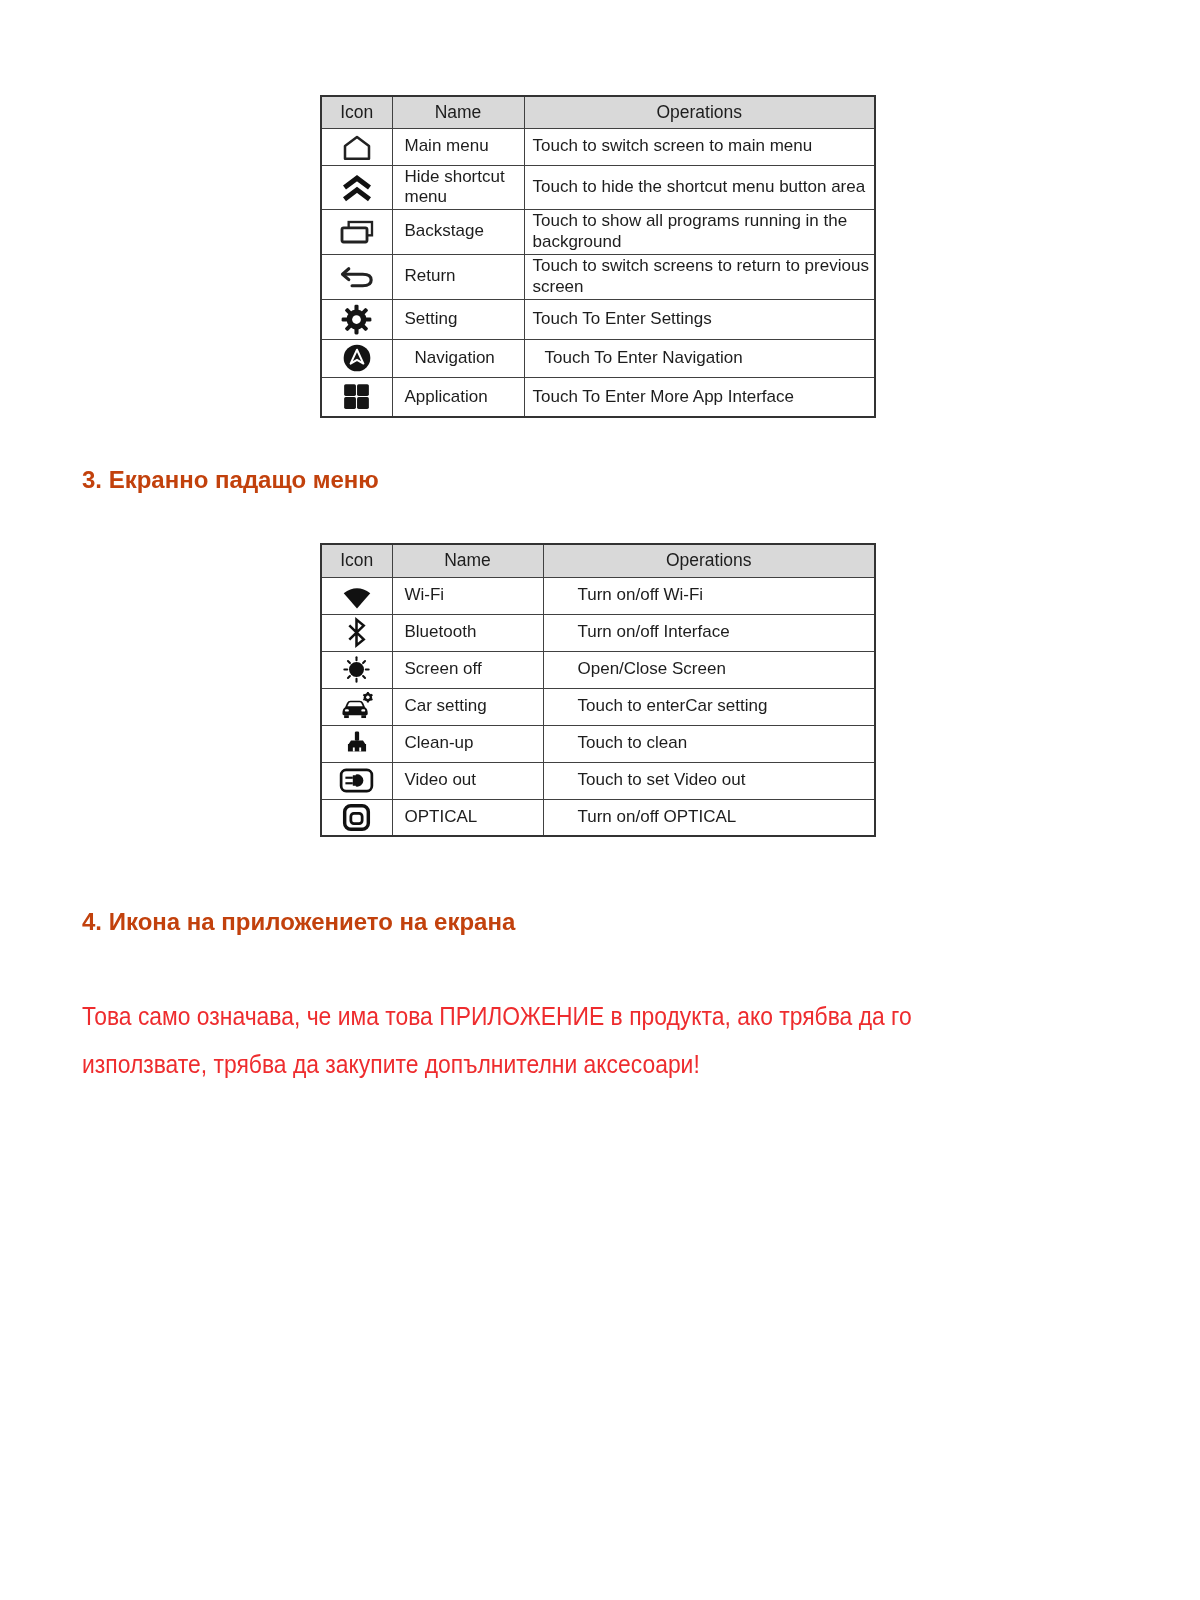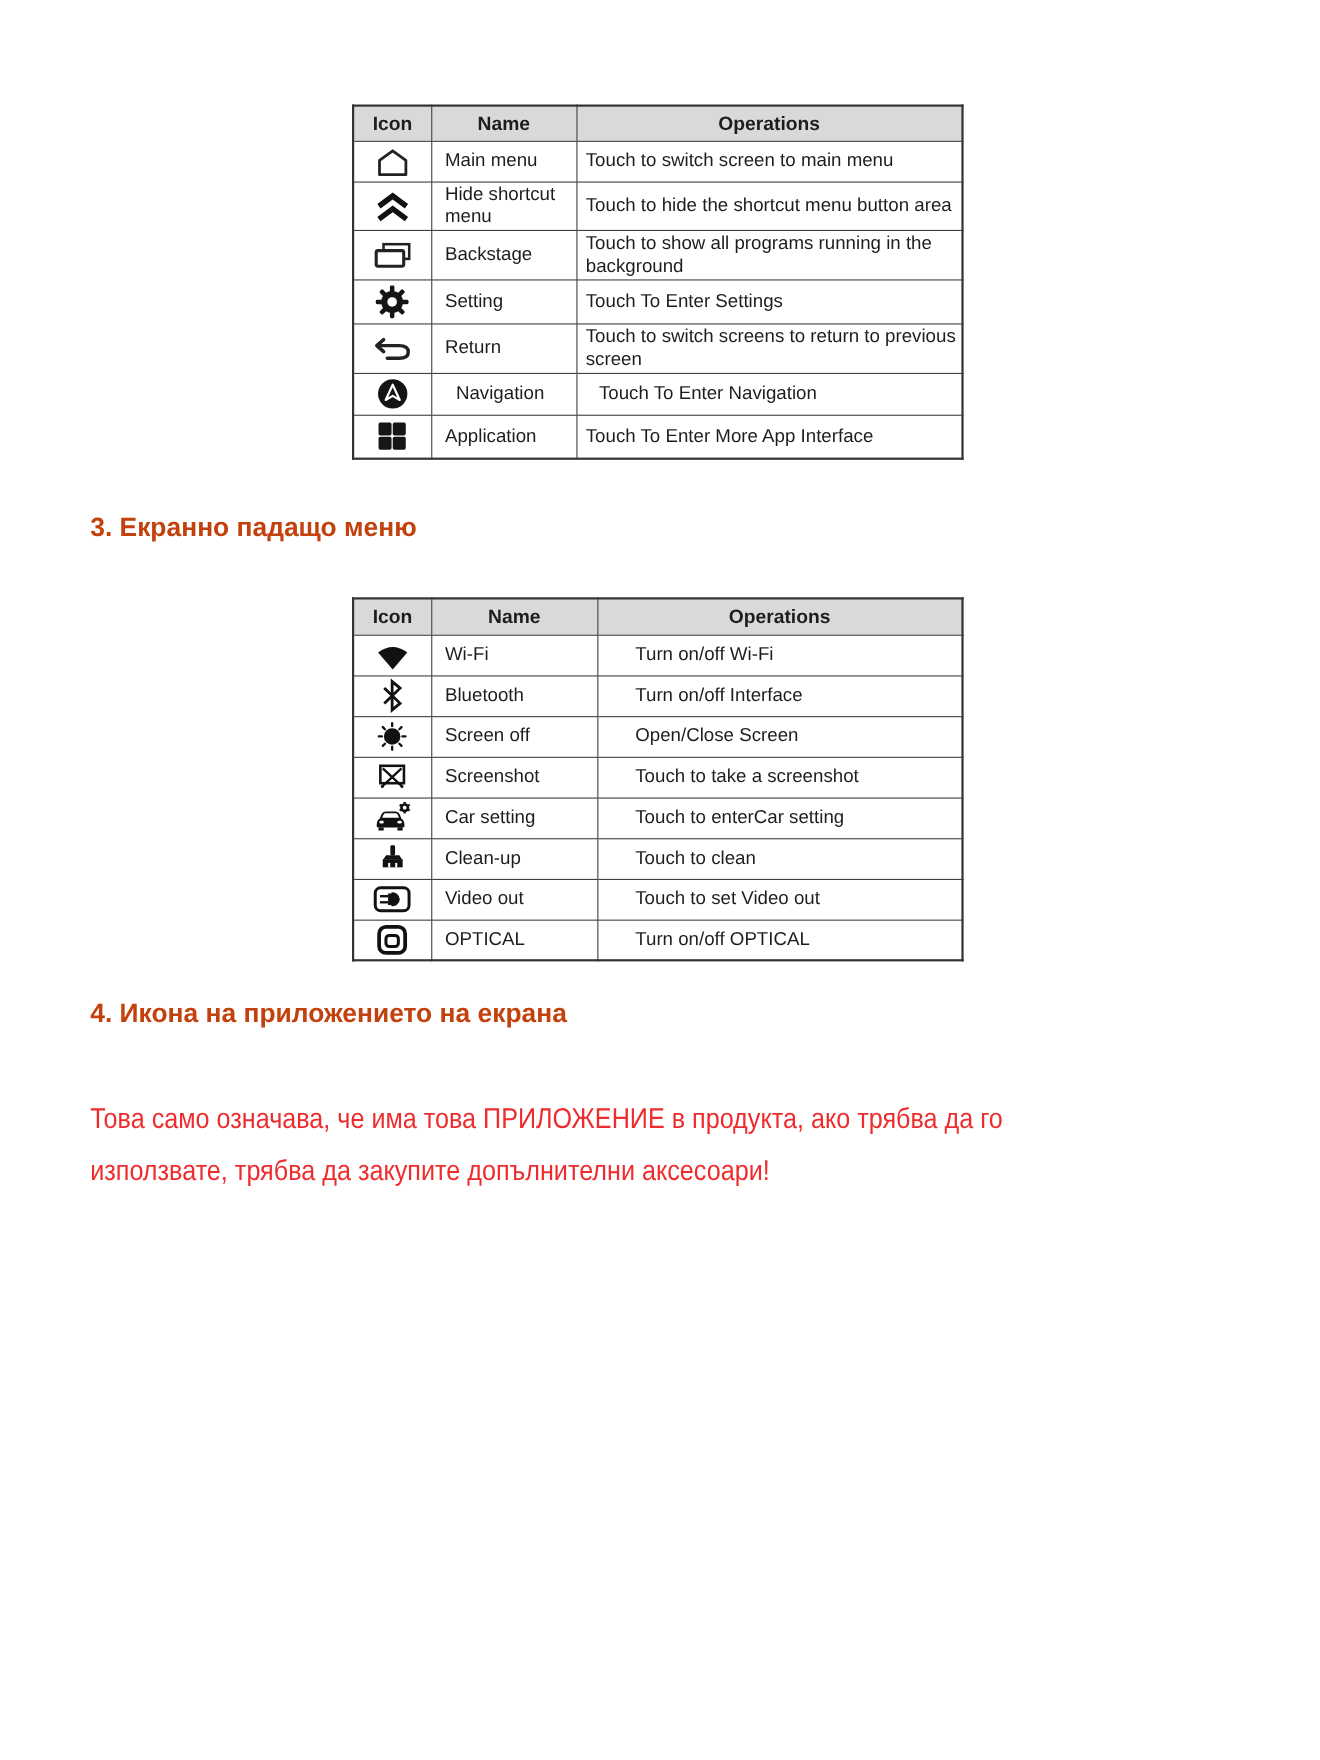--- a/index.html
+++ b/index.html
@@ -7,21 +7,21 @@
     position:relative; width:1200px; height:1600px; background:#ffffff;
     font-family:"Liberation Sans", sans-serif; color:#1d1d1d; overflow:hidden;
   }
   table.tbl {
     position:absolute; border-collapse:collapse; table-layout:fixed;
     background:#fff; font-size:17px; color:#1d1d1d;
   }
   .tbl th, .tbl td { border:1.5px solid #414141; padding:0; vertical-align:middle; }
   .tbl { border:2px solid #333333; }
   .tbl thead th {
-    background:#d9d9d9; font-weight:bold; font-size:17.5px; text-align:center;
+    background:#d9d9d9; font-weight:normal; font-size:17.5px; text-align:center;
   }
   td.icon-cell { text-align:center; }
   td.icon-cell svg { vertical-align:middle; }
   td.name-cell { padding-left:12px;margin-left:48px; }
   td.ops-cell  { padding-left:8px; }
   .t2 td.name-cell { }
   .t2 td.ops-cell  { padding-left:34px; }
   .ct { white-space:pre-line; line-height:1.18; display:inline-block; }
   .heading {
     position:absolute; left:82px; font-size:24px; font-weight:bold;
@@ -77,51 +77,51 @@
         <td class="icon-cell">
           <svg width="40" height="30" viewBox="0 0 24 18">
             <rect x="7" y="3" width="14" height="8" fill="none" stroke="#222" stroke-width="1.4"></rect>
             <rect x="3" y="6.5" width="15" height="8.5" rx="1" fill="#ffffff" stroke="#222" stroke-width="1.7"></rect>
           </svg>
         </td>
         <td class="name-cell"><span class="ct">Backstage</span></td>
         <td class="ops-cell"><span class="ct">Touch to show all programs running in the
 background</span></td>
       </tr>
+      <tr style="height:45px">
+        <td class="icon-cell">
+          <svg width="40" height="28" viewBox="0 0 24 17">
+            <path d="M7 3.5 L3.2 6.8 L7 10.1" fill="none" stroke="#222" stroke-width="1.9" stroke-linecap="round" stroke-linejoin="round"></path>
+            <path d="M3.6 6.8 H15.5 Q20.6 6.8 20.6 10.3 Q20.6 13.8 15.5 13.8 H9" fill="none" stroke="#222" stroke-width="1.9" stroke-linecap="round"></path>
+          </svg>
+        </td>
+        <td class="name-cell"><span class="ct">Return</span></td>
+        <td class="ops-cell"><span class="ct">Touch to switch screens to return to previous
+screen</span></td>
+      </tr>
       <tr style="height:40px">
         <td class="icon-cell">
           <svg width="35" height="35" viewBox="0 0 24 24">
             <g fill="#151515">
               <circle cx="12" cy="12" r="6.8"></circle>
               <rect x="10.6" y="1.8" width="2.8" height="4.4" rx="0.9"></rect>
               <rect x="10.6" y="1.8" width="2.8" height="4.4" rx="0.9" transform="rotate(45 12 12)"></rect>
               <rect x="10.6" y="1.8" width="2.8" height="4.4" rx="0.9" transform="rotate(90 12 12)"></rect>
               <rect x="10.6" y="1.8" width="2.8" height="4.4" rx="0.9" transform="rotate(135 12 12)"></rect>
               <rect x="10.6" y="1.8" width="2.8" height="4.4" rx="0.9" transform="rotate(180 12 12)"></rect>
               <rect x="10.6" y="1.8" width="2.8" height="4.4" rx="0.9" transform="rotate(225 12 12)"></rect>
               <rect x="10.6" y="1.8" width="2.8" height="4.4" rx="0.9" transform="rotate(270 12 12)"></rect>
               <rect x="10.6" y="1.8" width="2.8" height="4.4" rx="0.9" transform="rotate(315 12 12)"></rect>
             </g>
             <circle cx="12" cy="12" r="3" fill="#ffffff"></circle>
           </svg>
         </td>
         <td class="name-cell"><span class="ct">Setting</span></td>
         <td class="ops-cell"><span class="ct">Touch To Enter Settings</span></td>
       </tr>
-      <tr style="height:45px">
-        <td class="icon-cell">
-          <svg width="40" height="28" viewBox="0 0 24 17">
-            <path d="M7 3.5 L3.2 6.8 L7 10.1" fill="none" stroke="#222" stroke-width="1.9" stroke-linecap="round" stroke-linejoin="round"></path>
-            <path d="M3.6 6.8 H15.5 Q20.6 6.8 20.6 10.3 Q20.6 13.8 15.5 13.8 H9" fill="none" stroke="#222" stroke-width="1.9" stroke-linecap="round"></path>
-          </svg>
-        </td>
-        <td class="name-cell"><span class="ct">Return</span></td>
-        <td class="ops-cell"><span class="ct">Touch to switch screens to return to previous
-screen</span></td>
-      </tr>
       <tr style="height:38px">
         <td class="icon-cell">
           <svg width="32" height="32" viewBox="0 0 24 24">
             <circle cx="12" cy="12" r="10" fill="#141414"></circle>
             <path d="M12 5.8 L16.8 16.2 L12 13.4 L7.2 16.2 Z" fill="none" stroke="#ffffff" stroke-width="1.5" stroke-linejoin="round"></path>
           </svg>
         </td>
         <td class="name-cell" style="padding-left:22px"><span class="ct">Navigation</span></td>
         <td class="ops-cell" style="padding-left:20px"><span class="ct">Touch To Enter Navigation</span></td>
       </tr>
@@ -190,32 +190,20 @@
               <line x1="12" y1="4.8" x2="12" y2="2.6"></line>
               <line x1="17.1" y1="6.9" x2="18.6" y2="5.4"></line>
             </g>
           </svg>
         </td>
         <td class="name-cell"><span class="ct">Screen off</span></td>
         <td class="ops-cell"><span class="ct">Open/Close Screen</span></td>
       </tr>
       <tr style="height:37px">
         <td class="icon-cell">
-          <svg width="33" height="33" viewBox="0 0 24 24">
-            <rect x="4.2" y="4.5" width="15.6" height="11.5" fill="none" stroke="#111" stroke-width="1.7"></rect>
-            <path d="M5.8 6.2 L18.2 17.8 M18.2 6.2 L5.8 17.8" stroke="#111" stroke-width="1.5" fill="none"></path>
-            <circle cx="5.5" cy="18.1" r="1" fill="#111"></circle>
-            <circle cx="18.5" cy="18.1" r="1" fill="#111"></circle>
-          </svg>
-        </td>
-        <td class="name-cell"><span class="ct">Screenshot</span></td>
-        <td class="ops-cell"><span class="ct">Touch to take a screenshot</span></td>
-      </tr>
-      <tr style="height:37px">
-        <td class="icon-cell">
           <svg width="37" height="33" viewBox="0 0 26 23">
             <g fill="#111">
               <rect x="20.3" y="1.3" width="1.4" height="1.9"></rect>
               <rect x="20.3" y="1.3" width="1.4" height="1.9" transform="rotate(60 21 5)"></rect>
               <rect x="20.3" y="1.3" width="1.4" height="1.9" transform="rotate(120 21 5)"></rect>
               <rect x="20.3" y="1.3" width="1.4" height="1.9" transform="rotate(180 21 5)"></rect>
               <rect x="20.3" y="1.3" width="1.4" height="1.9" transform="rotate(240 21 5)"></rect>
               <rect x="20.3" y="1.3" width="1.4" height="1.9" transform="rotate(300 21 5)"></rect>
               <circle cx="21" cy="5" r="2.9"></circle>
             </g>

